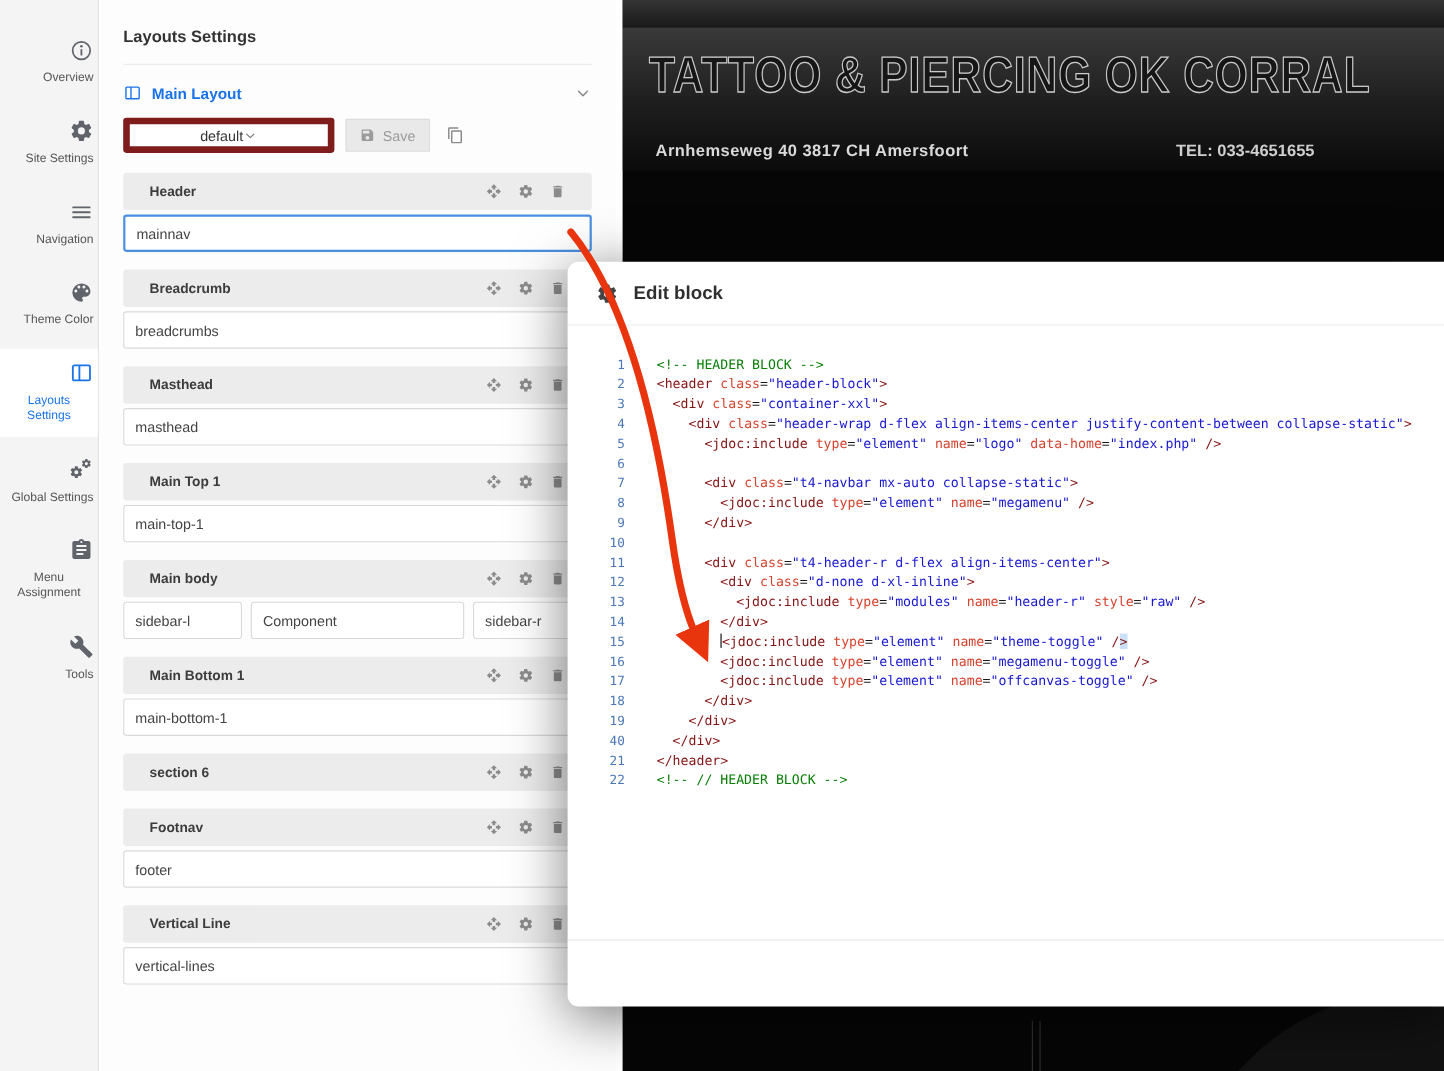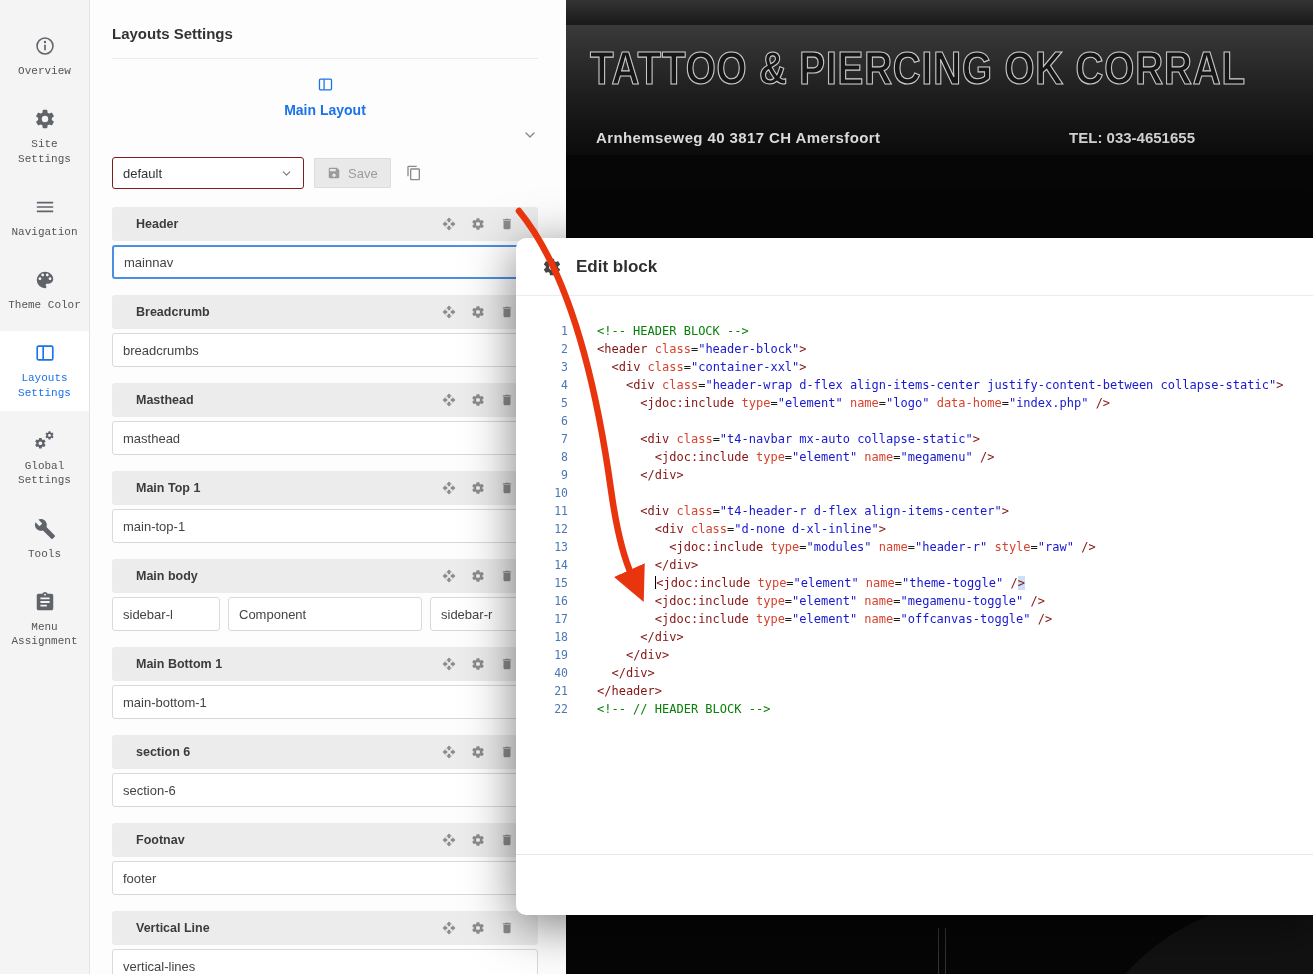--- a/index.html
+++ b/index.html
@@ -3,35 +3,35 @@
 <meta charset="utf-8">
 <style>
   *{margin:0;padding:0;box-sizing:border-box;}
   html,body{width:1313px;height:974px;}
   body{position:relative;overflow:hidden;background:#fff;font-family:"Liberation Sans",sans-serif;}
   .icn{display:inline-flex;align-items:center;justify-content:center;}
   .icn svg{width:100%;height:100%;display:block;}
 
   
   .icon-sidebar{position:absolute;left:0;top:0;bottom:0;width:90px;background:#f4f4f5;border-right:1px solid #e3e3e4;display:flex;flex-direction:column;align-items:center;padding-top:24px;gap:8px;z-index:3;}
-  .side-item{width:100%;display:flex;flex-direction:column;align-items:center;gap:7px;padding:11px 4px;color:#60646a;cursor:pointer;font-family:Liberation Mono, monospace;}
+  .side-item{width:100%;display:flex;flex-direction:column;align-items:flex-end;gap:7px;padding:11px 4px;color:#60646a;cursor:pointer;}
   .side-item .icn{width:22px;height:22px;}
   .side-item .lbl{font-size:11px;line-height:1.3;color:#555;text-align:center;}
   .side-item.active{background:#fff;color:#1a73e8;}
   .side-item.active .lbl{color:#1a73e8;}
 
   
   .panel{position:absolute;left:90px;top:0;bottom:0;width:470px;background:#fdfdfd;z-index:2;padding:0 22px;}
   .panel-title{padding:25px 0 16px;font-size:15px;font-weight:bold;color:#333;border-bottom:1px solid #eaeaea;}
-  .layout-row{display:flex;align-items:center;gap:9px;padding-top:17px;cursor:pointer;flex-direction:column;}
+  .layout-row{display:flex;align-items:center;gap:9px;padding-top:17px;cursor:pointer;}
   .layout-row .icn{width:17px;height:17px;color:#1a73e8;}
   .layout-label{font-size:14px;font-weight:bold;color:#1a73e8;}
   .layout-row .chev{margin-left:auto;width:16px;height:16px;color:#888;}
   .controls-row{display:flex;align-items:center;gap:10px;margin-top:14px;}
-  .preset-select{width:192px;height:32px;border:1px solid #7f1d1d;border-radius:3px;background:#fff;display:flex;align-items:center;justify-content:space-between;padding:0 10px;font-size:13px;color:#333;cursor:pointer;}
+  .preset-select{width:192px;height:32px;border:6px solid #7f1d1d;border-radius:3px;background:#fff;display:flex;align-items:center;justify-content:center;padding:0 10px;font-size:13px;color:#333;cursor:pointer;}
   .preset-select .sel-caret{width:13px;height:13px;color:#777;}
   .save-btn{height:30px;padding:0 12px;background:#e9e9e9;border:1px solid #dcdcdc;border-radius:1px;color:#9b9b9b;font-size:13px;font-family:inherit;display:flex;align-items:center;gap:7px;cursor:default;}
   .save-btn .icn{width:14px;height:14px;}
   .copy-btn{width:26px;height:26px;background:none;border:none;color:#8a8a8a;cursor:pointer;display:flex;align-items:center;justify-content:center;}
   .copy-btn .icn{width:16px;height:16px;}
   .sections{margin-top:18px;display:flex;flex-direction:column;gap:16px;}
   .sec-head{height:34px;background:#ececec;border-radius:3px;display:flex;align-items:center;padding:0 24px;}
   .sec-title{flex:1;font-size:12.5px;font-weight:bold;color:#3c3c3c;}
   .sec-icons{display:flex;align-items:center;gap:15px;color:#8b8b8b;}
   .sec-icons .icn{width:14px;height:14px;cursor:pointer;}
@@ -141,32 +141,32 @@
           <g transform="translate(11.5,0.5) scale(0.45)">
             <path d="M19.43 12.98c.04-.32.07-.64.07-.98s-.03-.66-.07-.98l2.11-1.65a.5.5 0 0 0 .12-.64l-2-3.46a.5.5 0 0 0-.61-.22l-2.49 1c-.52-.4-1.08-.73-1.69-.98l-.38-2.65A.49.49 0 0 0 14 2h-4a.49.49 0 0 0-.49.42l-.38 2.65c-.61.25-1.17.59-1.69.98l-2.49-1a.5.5 0 0 0-.61.22l-2 3.46a.5.5 0 0 0 .12.64l2.11 1.65c-.04.32-.07.65-.07.98s.03.66.07.98l-2.11 1.65a.5.5 0 0 0-.12.64l2 3.46c.12.22.39.3.61.22l2.49-1c.52.4 1.08.73 1.69.98l.38 2.65c.05.24.25.42.49.42h4c.24 0 .44-.18.49-.42l.38-2.65c.61-.25 1.17-.59 1.69-.98l2.49 1c.22.08.49 0 .61-.22l2-3.46a.5.5 0 0 0-.12-.64l-2.11-1.65zM12 15.5a3.5 3.5 0 1 1 0-7 3.5 3.5 0 0 1 0 7z"></path>
           </g>
         </svg>
       </span>
       <span class="lbl">Global Settings</span>
     </div>
     <div class="side-item">
       <span class="icn">
         <svg viewBox="0 0 24 24" fill="currentColor">
+          <path d="M19 3h-4.18C14.4 1.84 13.3 1 12 1c-1.3 0-2.4.84-2.82 2H5c-1.1 0-2 .9-2 2v14c0 1.1.9 2 2 2h14c1.1 0 2-.9 2-2V5c0-1.1-.9-2-2-2zm-7 0c.55 0 1 .45 1 1s-.45 1-1 1-1-.45-1-1 .45-1 1-1zm2 14H7v-2h7v2zm3-4H7v-2h10v2zm0-4H7V7h10v2z"></path>
+        </svg>
+      </span>
+      <span class="lbl">Menu Assignment</span>
+    </div>
+    <div class="side-item">
+      <span class="icn">
+        <svg viewBox="0 0 24 24" fill="currentColor">
           <path d="M22.7 19l-9.1-9.1c.9-2.3.4-5-1.5-6.9-2-2-5-2.4-7.4-1.3L9 6 6 9 1.6 4.7C.4 7.1.9 10.1 2.9 12.1c1.9 1.9 4.6 2.4 6.9 1.5l9.1 9.1c.4.4 1 .4 1.4 0l2.3-2.3c.5-.4.5-1.1.1-1.4z"></path>
         </svg>
       </span>
       <span class="lbl">Tools</span>
-    </div>
-    <div class="side-item">
-      <span class="icn">
-        <svg viewBox="0 0 24 24" fill="currentColor">
-          <path d="M19 3h-4.18C14.4 1.84 13.3 1 12 1c-1.3 0-2.4.84-2.82 2H5c-1.1 0-2 .9-2 2v14c0 1.1.9 2 2 2h14c1.1 0 2-.9 2-2V5c0-1.1-.9-2-2-2zm-7 0c.55 0 1 .45 1 1s-.45 1-1 1-1-.45-1-1 .45-1 1-1zm2 14H7v-2h7v2zm3-4H7v-2h10v2zm0-4H7V7h10v2z"></path>
-        </svg>
-      </span>
-      <span class="lbl">Menu Assignment</span>
     </div>
   </div>
 
 <div class="panel">
   <div class="panel-title">Layouts Settings</div>
   <div class="layout-row">
     <span class="icn">
         <svg viewBox="0 0 24 24" fill="none" stroke="currentColor" stroke-width="1.8">
           <rect x="3.5" y="4.5" width="17" height="15" rx="1.5"></rect>
           <line x1="10" y1="4.5" x2="10" y2="19.5"></line>
@@ -371,23 +371,20 @@
                 <path d="M19.43 12.98c.04-.32.07-.64.07-.98s-.03-.66-.07-.98l2.11-1.65a.5.5 0 0 0 .12-.64l-2-3.46a.5.5 0 0 0-.61-.22l-2.49 1c-.52-.4-1.08-.73-1.69-.98l-.38-2.65A.49.49 0 0 0 14 2h-4a.49.49 0 0 0-.49.42l-.38 2.65c-.61.25-1.17.59-1.69.98l-2.49-1a.5.5 0 0 0-.61.22l-2 3.46a.5.5 0 0 0 .12.64l2.11 1.65c-.04.32-.07.65-.07.98s.03.66.07.98l-2.11 1.65a.5.5 0 0 0-.12.64l2 3.46c.12.22.39.3.61.22l2.49-1c.52.4 1.08.73 1.69.98l.38 2.65c.05.24.25.42.49.42h4c.24 0 .44-.18.49-.42l.38-2.65c.61-.25 1.17-.59 1.69-.98l2.49 1c.22.08.49 0 .61-.22l2-3.46a.5.5 0 0 0-.12-.64l-2.11-1.65zM12 15.5a3.5 3.5 0 1 1 0-7 3.5 3.5 0 0 1 0 7z"></path>
               </svg>
             </span>
             <span class="icn sec-icn">
               <svg viewBox="0 0 24 24" fill="currentColor">
                 <path d="M6 19c0 1.1.9 2 2 2h8c1.1 0 2-.9 2-2V7H6v12zM19 4h-3.5l-1-1h-5l-1 1H5v2h14V4z"></path>
               </svg>
             </span>
           </span>
         </div>
-        <div class="sec-inputs">
-          <input class="sec-input" value="section-6" style="">
-        </div>
       </div>
       <div class="section">
         <div class="sec-head">
           <span class="sec-title">Footnav</span>
           <span class="sec-icons">
             <span class="icn sec-icn">
               <svg viewBox="0 0 24 24" fill="currentColor">
                 <path d="M10 9h4V6h3l-5-5-5 5h3v3zm-1 1H6V7l-5 5 5 5v-3h3v-4zm14 2l-5-5v3h-3v4h3v3l5-5zm-9 3h-4v3H7l5 5 5-5h-3v-3z"></path>
               </svg>
             </span>

